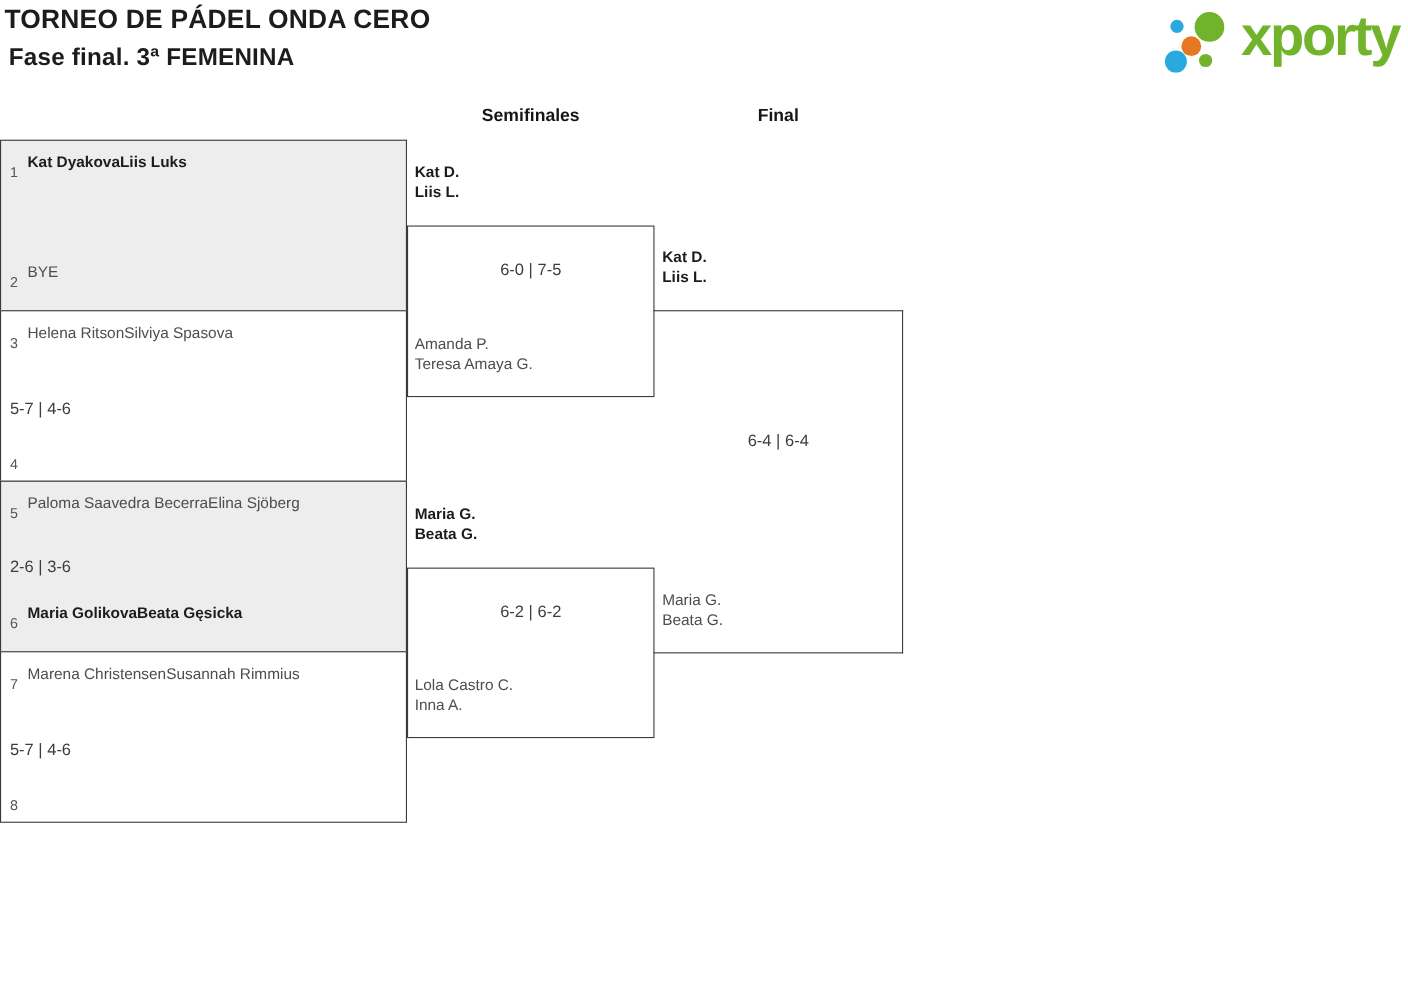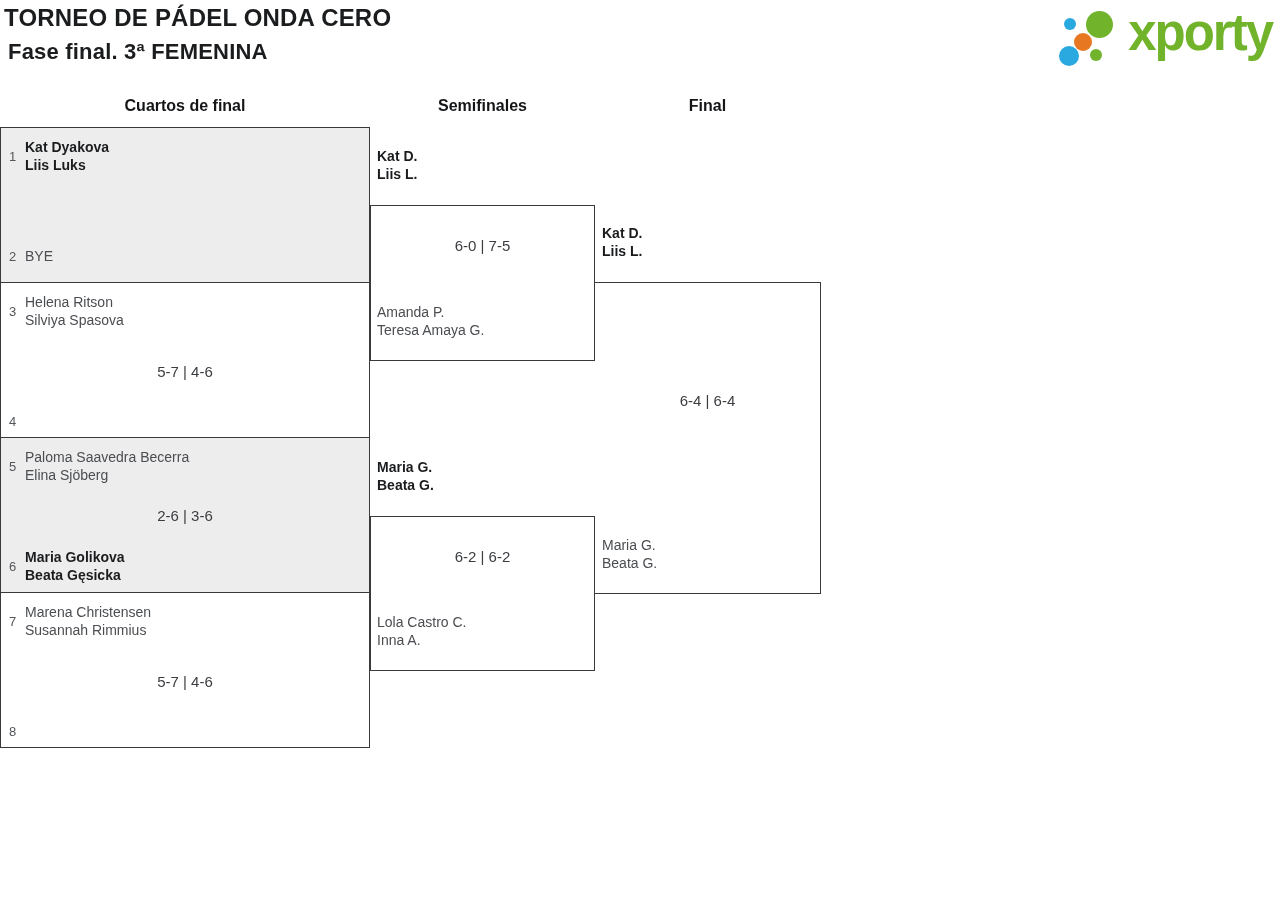--- a/index.html
+++ b/index.html
@@ -29,25 +29,25 @@
   .col-f {left:594px;width:227px;}
 
   
   .qf{position:absolute;left:0;width:370px;height:156px;border:1px solid #3a3a3a;box-sizing:border-box;
       display:flex;flex-direction:column;justify-content:space-between;padding:10px 8px 8px 8px;background:#ffffff;}
   .qf.gray{background:#ededed;}
   .qf1{top:127px;}.qf2{top:282px;}.qf3{top:437px;}.qf4{top:592px;}
 
   .team{display:flex;align-items:center;}
   .seed{flex:0 0 16px;width:16px;font-size:13px;color:#54565a;}
-  .names{display:flex;flex-direction:column;justify-content:center;min-height:36px;font-size:14px;line-height:18px;}
+  .names{display:flex;justify-content:center;min-height:36px;font-size:14px;line-height:18px;}
   .names span{display:block;}
   .names.winner{font-weight:700;color:#1b1c1e;}
   .names.loser{color:#4b4d51;}
-  .qf-score{height:18px;line-height:18px;text-align:center;font-size:15px;color:#3b3d40;}
+  .qf-score{height:18px;line-height:18px;text-align:left;font-size:15px;color:#3b3d40;}
 
   
   .match-box{position:absolute;border:1px solid #3a3a3a;box-sizing:border-box;}
   .sf1{left:370px;top:205px;width:225px;height:156px;}
   .sf2{left:370px;top:516px;width:225px;height:155px;}
   .final-box{left:594px;top:282px;width:227px;height:312px;border-left:none;}
 
   .pair-label{position:absolute;font-size:14px;line-height:18px;}
   .pair-label span{display:block;}
   .pair-label.winner{font-weight:700;color:#1b1c1e;}
@@ -78,21 +78,20 @@
     <div class="dots">
       <span class="dot blue-sm"></span>
       <span class="dot green-lg"></span>
       <span class="dot orange"></span>
       <span class="dot blue-lg"></span>
       <span class="dot green-sm"></span>
     </div>
     <span class="brand">xporty</span>
   </div>
 
-  <div class="col-header col-qf">Cuartos de final</div>
   <div class="col-header col-sf">Semifinales</div>
   <div class="col-header col-f">Final</div>
 
   <div class="qf gray qf1">
     <div class="team">
       <span class="seed">1</span>
       <div class="names winner">
         <span>Kat Dyakova</span>
         <span>Liis Luks</span>
       </div>

